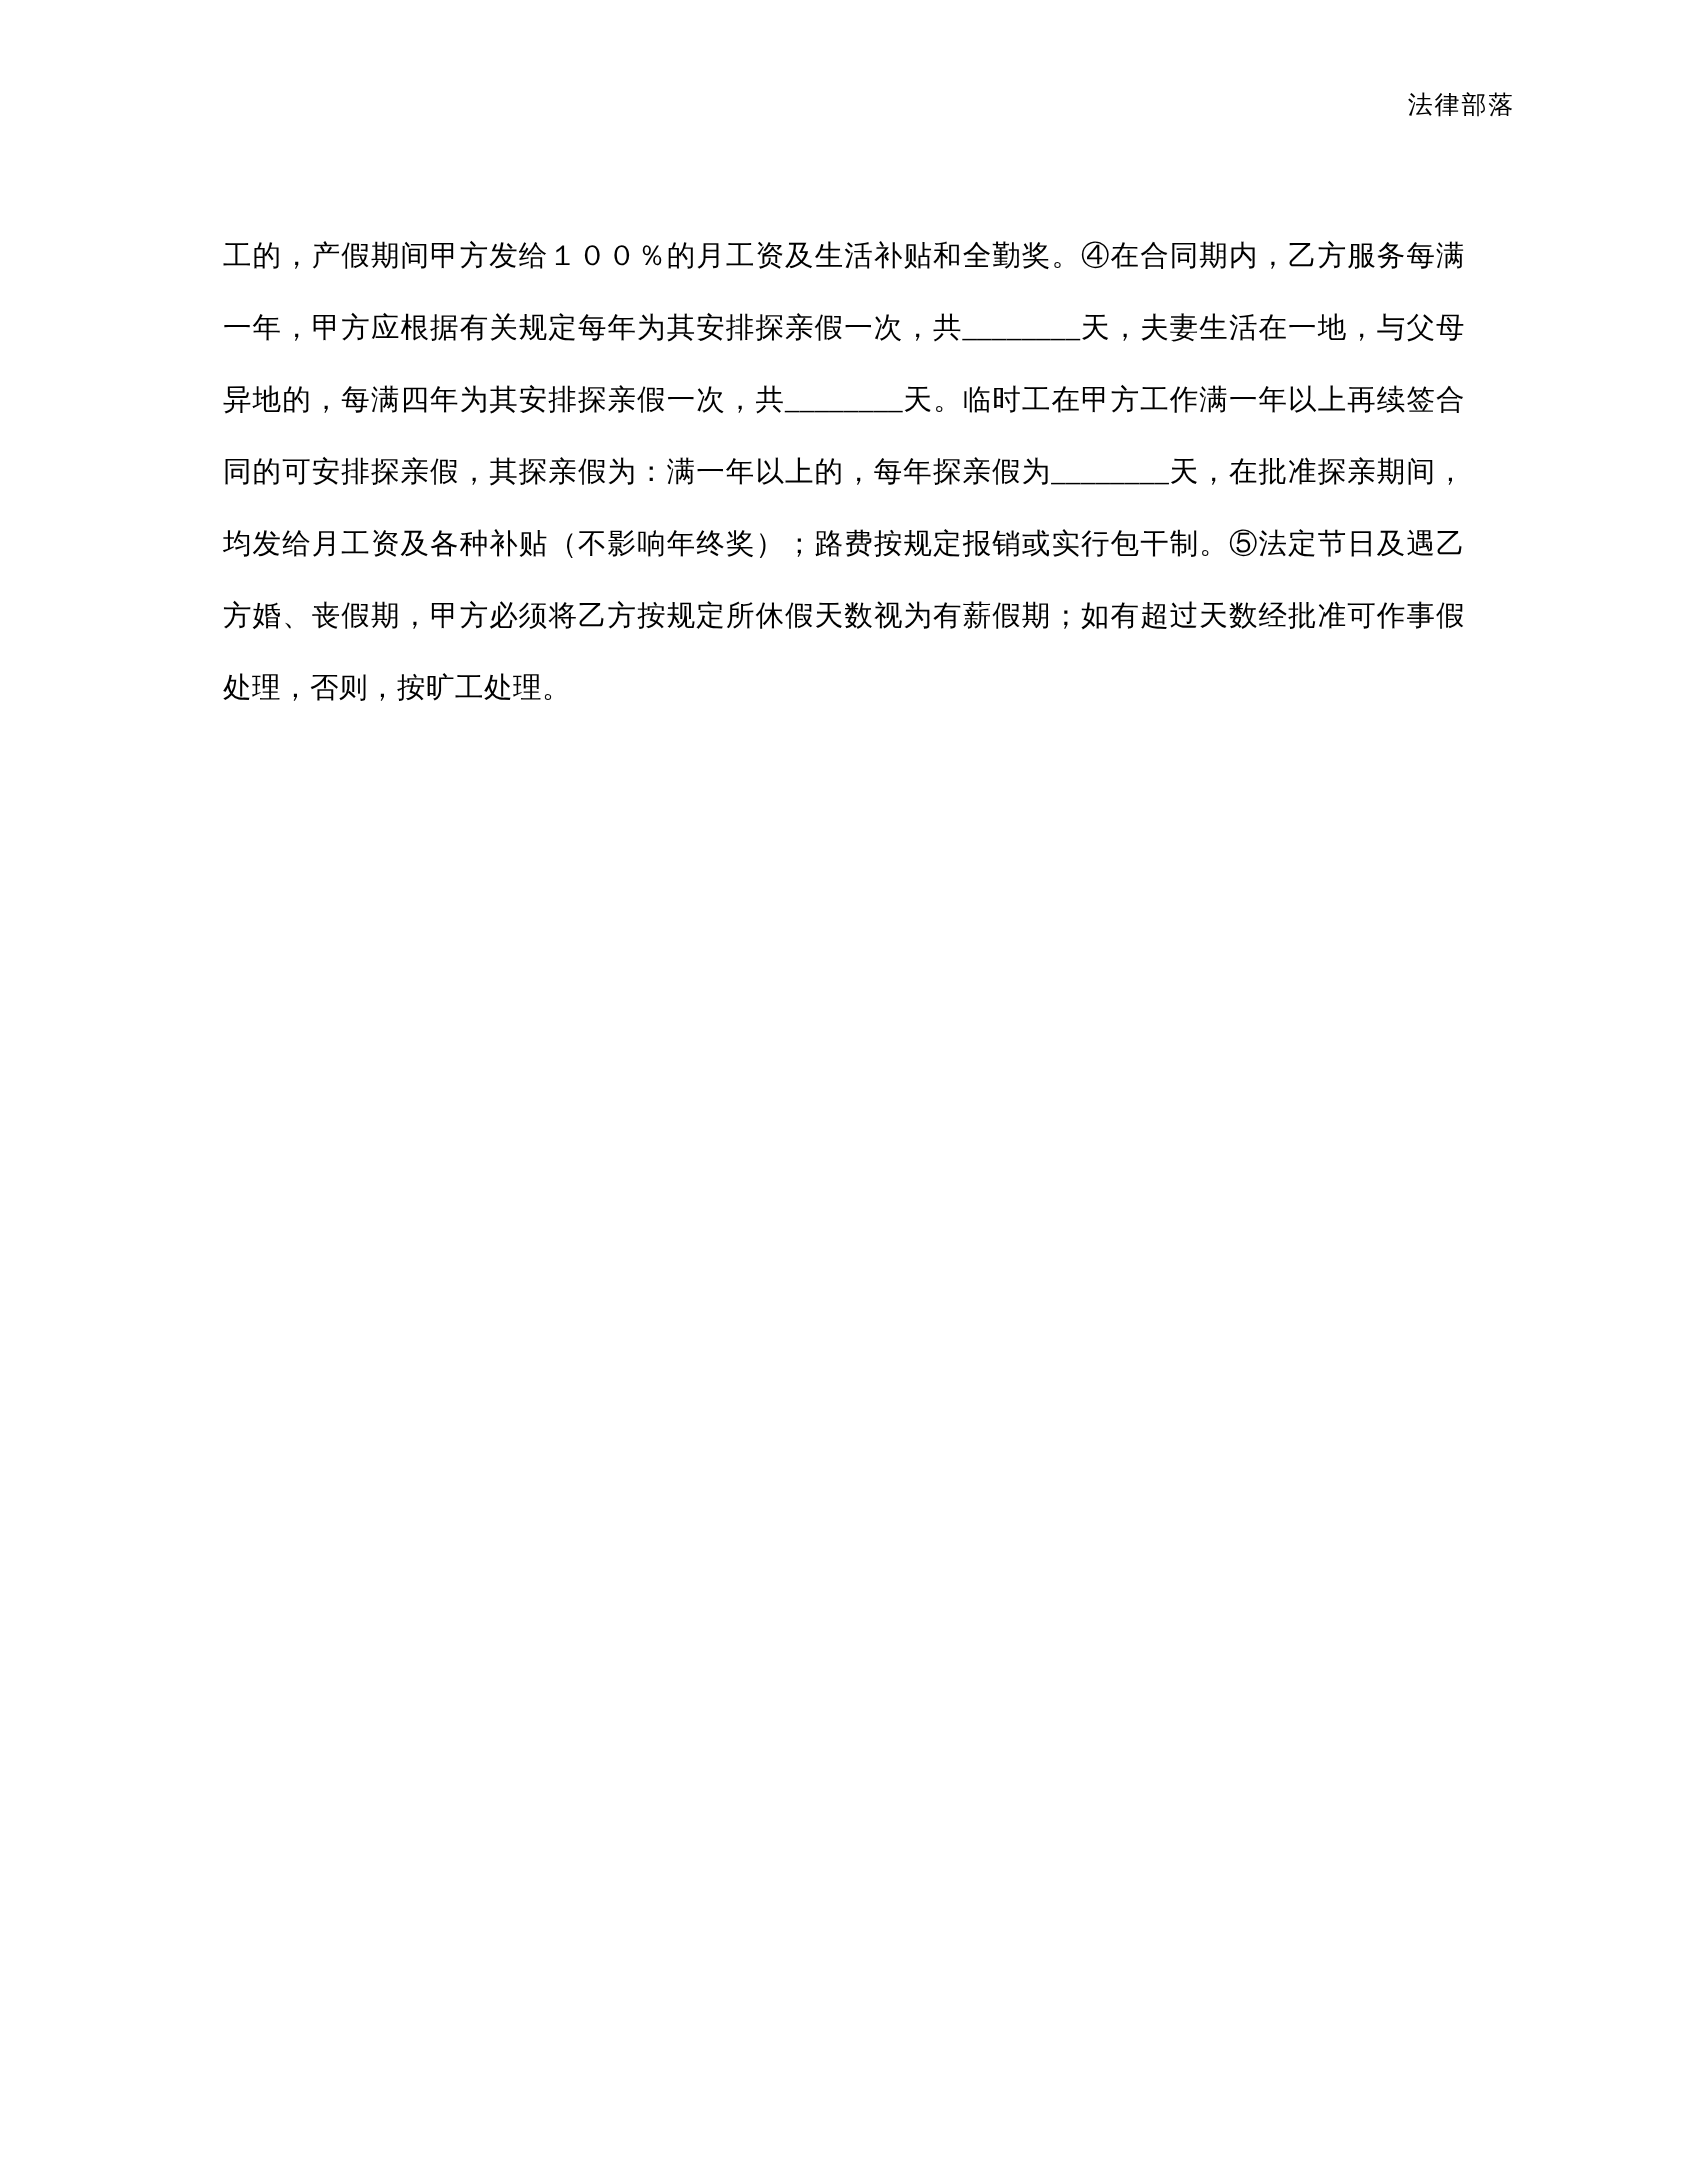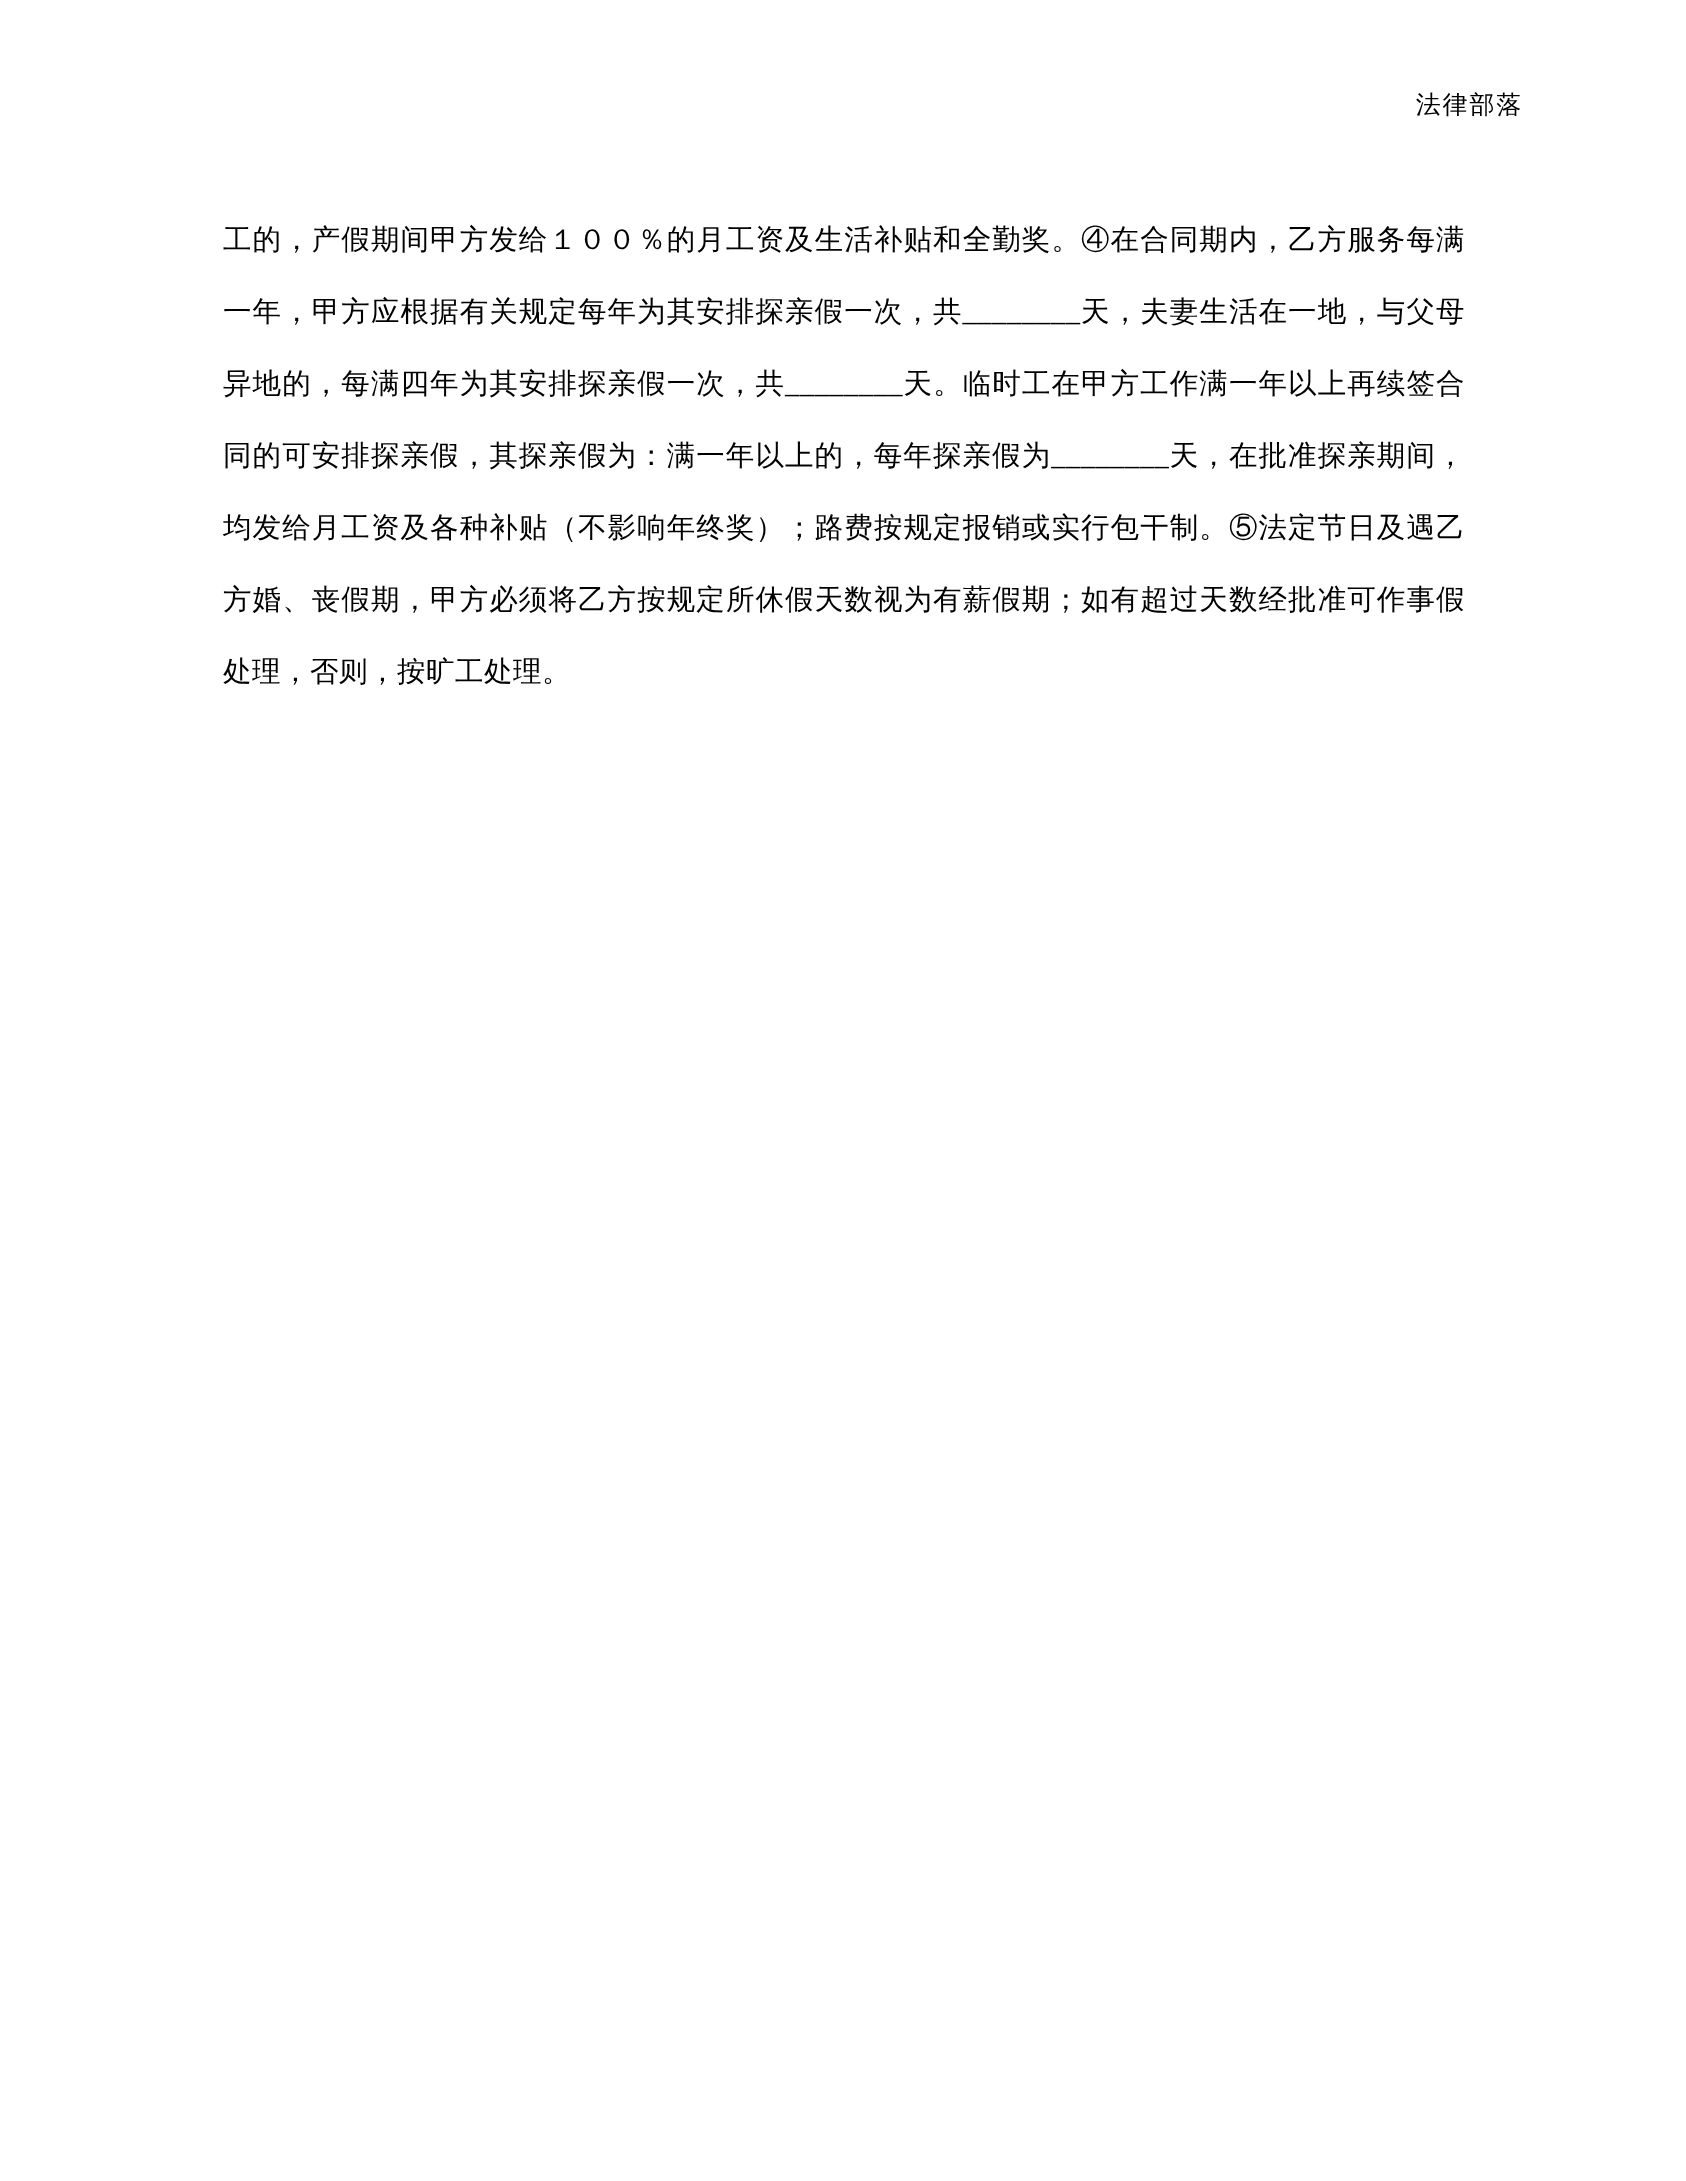--- a/index.html
+++ b/index.html
@@ -15,30 +15,30 @@
     position: relative;
     width: 1686px;
     height: 2182px;
     background: #ffffff;
     box-sizing: border-box;
     overflow: hidden;
   }
   .header {
     position: absolute;
     top: 88px;
-    right: 163px;
+    right: 171px;
     font-size: 25px;
     letter-spacing: 1.8px;
     color: #000;
     font-family: "Liberation Sans", "DejaVu Sans", sans-serif;
   }
   .content {
     position: absolute;
     left: 223px;
-    top: 204px;
+    top: 220px;
     width: 1242px;
   }
   p.para {
     margin: 0 0 0 0;
     font-size: 28.5px;
     line-height: 72px;
     text-align: justify;
     text-justify: inter-ideograph;
     letter-spacing: 0.5px;
     font-family: "Liberation Serif", "DejaVu Serif", serif;

